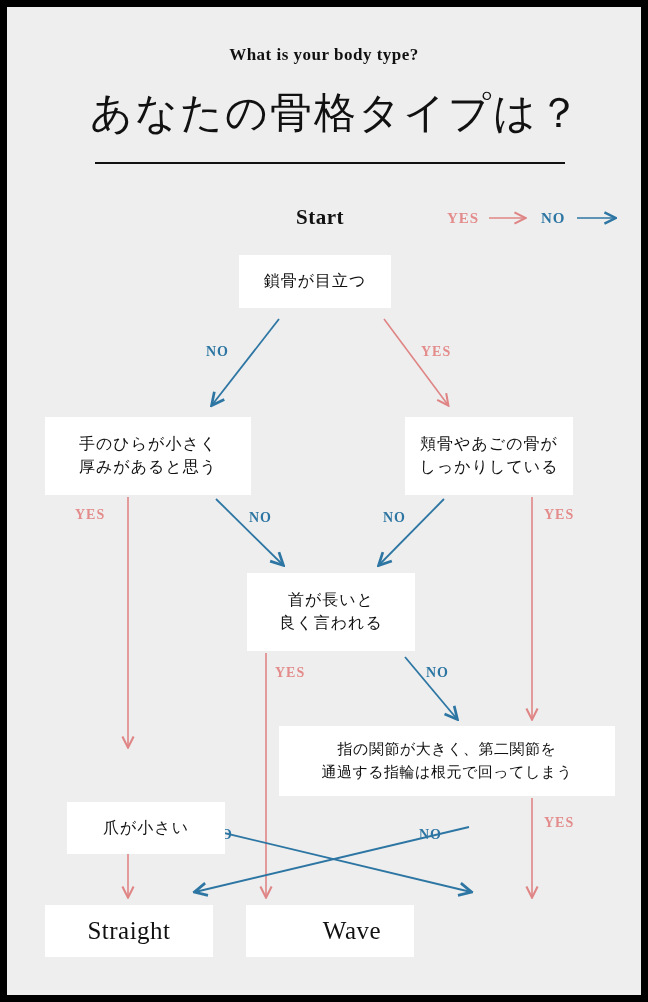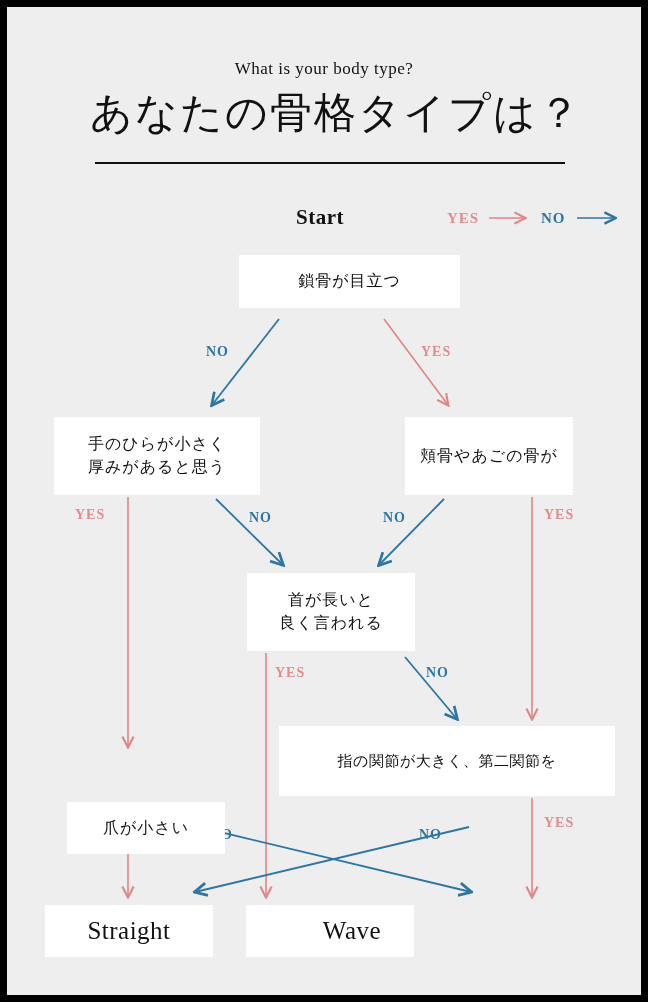--- a/index.html
+++ b/index.html
@@ -16,23 +16,23 @@
     border:7px solid #000000;
     overflow:hidden;
   }
   
   .hdr{
     position:absolute;
     left:0; right:0;
     text-align:center;
   }
   .hdr-en{
-    top:52px;
+    top:38px;
     font-size:17px;
-    font-weight:normal;
+    font-weight:bold;
     letter-spacing:.5px;
     color:#111;
   }
   .hdr-jp{
     top:78px;
     font-size:42px;
     font-weight:400;
     letter-spacing:2px;
     color:#111;
     font-family:"DejaVu Serif","Liberation Serif",serif;
@@ -87,23 +87,23 @@
   }
   .box.q{ font-size:16px; letter-spacing:1px; }
   .box.q small{ font-size:15px; letter-spacing:.5px; }
   .box.res{
     font-family:"Liberation Serif","DejaVu Serif",serif;
     font-size:25px;
     font-weight:normal;
     letter-spacing:.5px;
   }
   
-  #box-q1{ left:232px; top:248px;  width:221px; height:53px;justify-content:center; }
-  
-  #box-q2{ left:38px;  top:410px; width:206px; height:78px;margin-left:9px; }
+  #box-q1{ left:232px; top:248px;  width:152px; height:53px;justify-content:center; }
+  
+  #box-q2{ left:38px;  top:410px; width:206px; height:78px; }
   #box-q3{ left:398px; top:410px; width:168px; height:78px; }
   
   #box-q4{ left:240px; top:566px; width:168px; height:78px; }
   
   #box-q5{ left:60px;  top:747px; width:158px; height:52px;margin-top:48px; }
   #box-q6{ left:272px; top:719px; width:336px; height:70px;justify-content:center; }
   
   #box-r1{ left:38px;  top:898px; width:168px; height:52px; }
   #box-r2{ left:239px; top:898px; width:168px; height:52px;padding-left:44px; }
   #box-r3{ left:440px; top:898px; width:168px; height:52px; }
@@ -212,39 +212,41 @@
   <div class="box q" id="box-q2">
     <span>
       <span>手のひらが小さく</span><br>
       <span>厚みがあると思う</span>
     </span>
   </div>
 
   <div class="box q" id="box-q3">
     <span>
       <span>頬骨やあごの骨が</span><br>
+      <span>しっかりしている</span>
     </span>
   </div>
 
   <div class="box q" id="box-q4">
     <span>
       <span>首が長いと</span><br>
       <span>良く言われる</span>
     </span>
   </div>
 
   <div class="box q" id="box-q5">
     <span>
       <span>爪が小さい</span>
     </span>
   </div>
 
   <div class="box q" id="box-q6">
     <span>
       <small>指の関節が大きく、第二関節を</small><br>
+      <small>通過する指輪は根元で回ってしまう</small>
     </span>
   </div>
 
   <div class="box res" id="box-r1">
     <span>Straight</span>
   </div>
   <div class="box res" id="box-r2">
     <span>Wave</span>
   </div>
 

